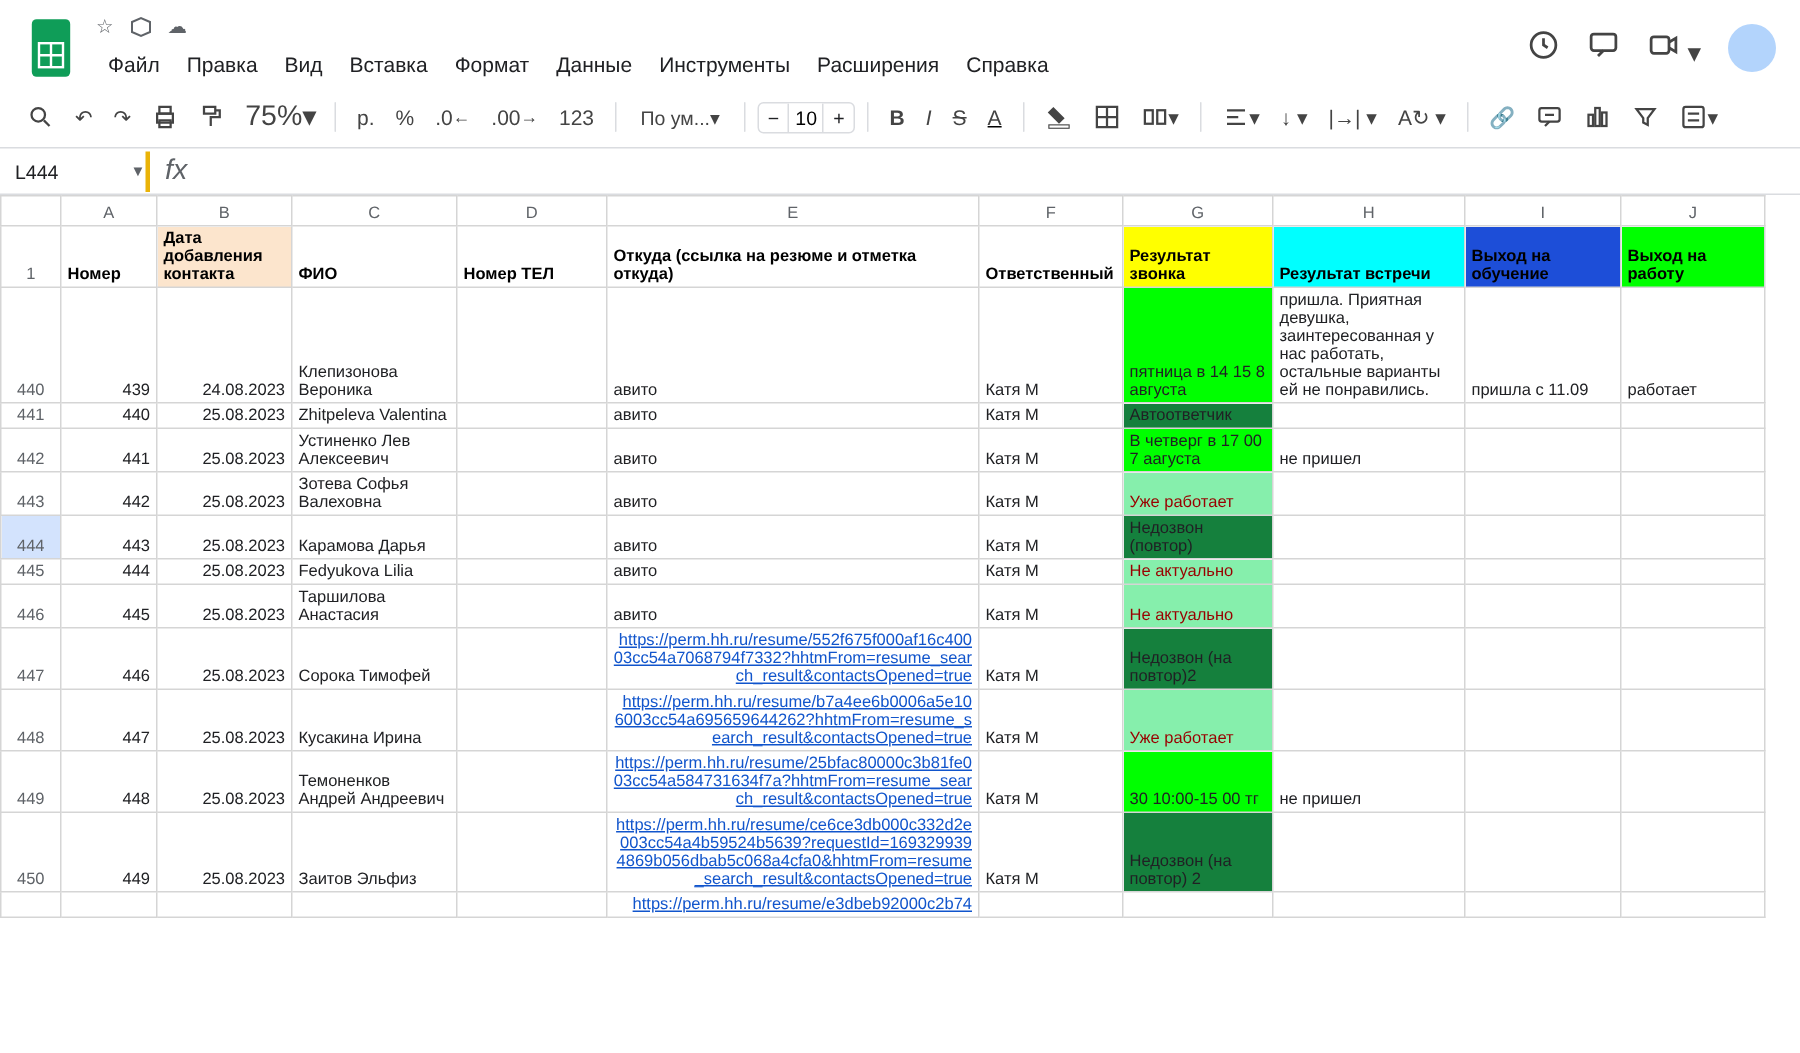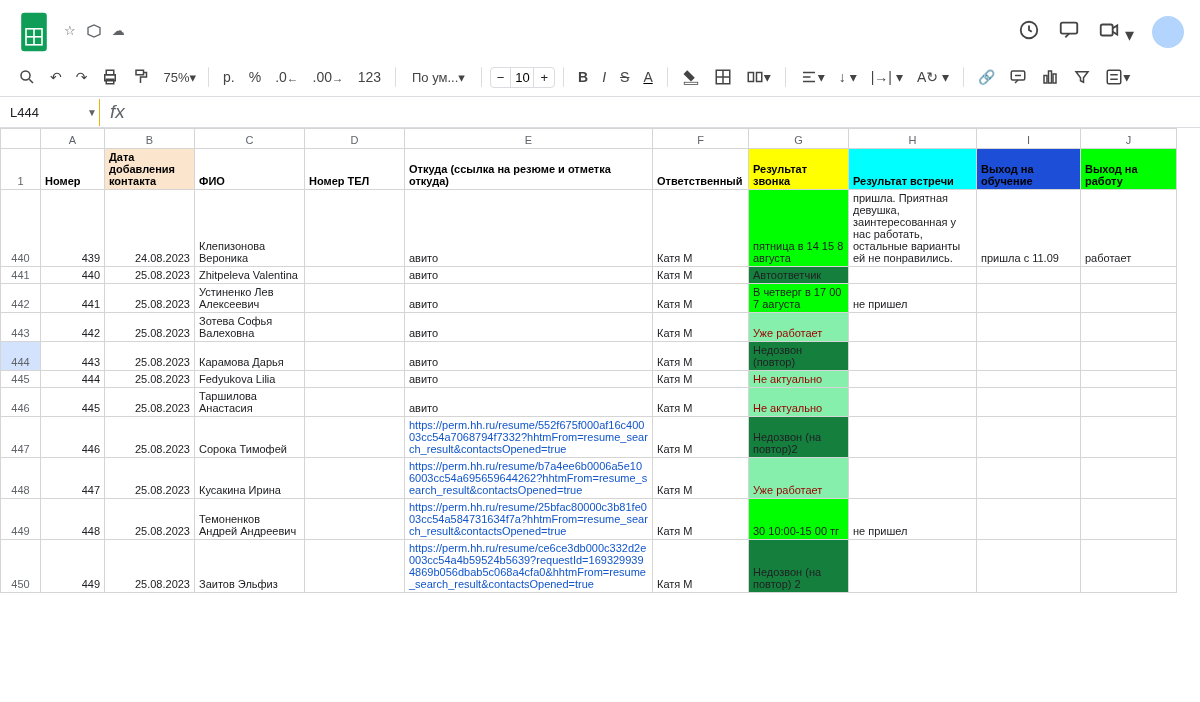--- a/index.html
+++ b/index.html
@@ -17,30 +17,30 @@
 .menubar { display: flex; gap: 2px; margin-top: 2px; }
 .menubar span { padding: 4px 8px; font-size: 14px; color: #202124; cursor: pointer; border-radius: 4px; }
 .right-icons { display: flex; gap: 18px; align-items: center; color: #444; }
 .right-icons .ic { cursor: pointer; font-size: 18px; }
 .avatar { width: 32px; height: 32px; border-radius: 50%; background: #b3d4fc; }
 
 
 .toolbar { display: flex; align-items: center; gap: 2px; padding: 6px 12px; border-bottom: 1px solid #dadce0; }
 .tb { padding: 4px 6px; color: #444; cursor: pointer; border-radius: 4px; display: inline-flex; align-items: center; font-size: 14px; }
 .tb.sep { width: 1px; height: 20px; background: #dadce0; padding: 0; margin: 0 6px; }
-.zoom-sel { font-size: 13px; padding: 2px 4px; }
+.zoom-sel { font-size: 19px; padding: 2px 4px; }
 .font-sel { font-size: 13px; padding: 2px 8px; min-width: 60px; }
 .fs-box { display: flex; align-items: center; border: 1px solid #dadce0; border-radius: 4px; }
 .fs-box span { padding: 2px 6px; cursor: pointer; }
 .fs-box input { width: 24px; text-align: center; border: none; border-left: 1px solid #dadce0; border-right: 1px solid #dadce0; font-size: 13px; padding: 2px 0; }
 .tb svg { width: 18px; height: 18px; }
 
 
 .fbar { display: flex; align-items: center; border-bottom: 1px solid #dadce0; }
-.namebox { width: 100px; padding: 6px 10px; font-size: 13px; border-right: 1px solid #eab308; display: flex; align-items: center; justify-content: space-between; gap: 48px; }
+.namebox { width: 100px; padding: 6px 10px; font-size: 13px; border-right: 3px solid #eab308; display: flex; align-items: center; justify-content: space-between; gap: 48px; }
 .namebox .dd { font-size: 10px; color: #5f6368; }
 .fx { padding: 4px 10px; font-style: italic; color: #5f6368; font-size: 19px; }
 
 
 .grid-wrap { overflow: auto; height: calc(702px - 160px); }
 table.grid { border-collapse: collapse; table-layout: fixed; }
 .grid th, .grid td { border: 1px solid #d5d5d5; font-size: 11px; vertical-align: bottom; padding: 2px 4px; overflow: hidden; text-align: left; }
 .grid th { background: #fff; font-weight: normal; text-align: center; color: #5f6368; }
 .grid th.colhead { height: 20px; }
 .grid th.rowhead { width: 40px; text-align: center; background: #fff; }
@@ -53,21 +53,21 @@
 .hdr-cell.bg-cyan { background: #00ffff; }
 .hdr-cell.bg-olive { background: #1d4ed8; }
 .hdr-cell.bg-green { background: #00ff00; margin-left: 20px; }
 
 .c-green { background: #00ff00; }
 .c-yellow { background: #15803d; }
 .c-red { background: #86efac; color: #000; }
 .c-red.dark { color: #990000; }
 
 td.num { text-align: right; padding-left: 28px; }
-td.link { color: #1155cc; word-break: break-all; vertical-align: top; }
+td.link { color: #1155cc; text-decoration: underline; word-break: break-all; vertical-align: top; text-align: right; }
 td.wrap { white-space: normal; word-wrap: break-word; }
 
 .col-A{width:64px}.col-B{width:90px}.col-C{width:110px}.col-D{width:100px}.col-E{width:248px}.col-F{width:96px}.col-G{width:100px}.col-H{width:128px}.col-I{width:104px}.col-J{width:96px}
 </style>
 </head>
 <body>
 
 <div class="titlebar">
   <div class="sheets-logo">
     <svg viewBox="0 0 40 52">
@@ -80,20 +80,31 @@
   <div class="title-area">
     <div class="title-row">
       <span class="title-icons">
         <span>☆</span>
         <span><svg width="16" height="16" viewBox="0 0 24 24" fill="none" stroke="#5f6368" stroke-width="2">
               <path d="M3 7l9-4 9 4v10l-9 4-9-4z"></path>
             </svg></span>
         <span>☁</span>
       </span>
     </div>
+    <div class="menubar" id="menubar">
+        <span>Файл</span>
+        <span>Правка</span>
+        <span>Вид</span>
+        <span>Вставка</span>
+        <span>Формат</span>
+        <span>Данные</span>
+        <span>Инструменты</span>
+        <span>Расширения</span>
+        <span>Справка</span>
+      </div>
   </div>
   <div class="right-icons">
     <span class="ic"><svg width="22" height="22" viewBox="0 0 24 24" fill="none" stroke="#444" stroke-width="2">
           <circle cx="12" cy="12" r="9"></circle>
           <path d="M12 7v5l3 2"></path>
         </svg></span>
     <span class="ic"><svg width="22" height="22" viewBox="0 0 24 24" fill="none" stroke="#444" stroke-width="2">
           <rect x="3" y="4" width="18" height="12" rx="2"></rect>
           <path d="M8 20l4-4"></path>
         </svg></span>
@@ -386,15 +397,28 @@
           <td class="col-B wrap num">25.08.2023</td>
           <td class="col-C wrap">Заитов Эльфиз</td>
           <td class="col-D wrap"></td>
           <td class="col-E wrap link">https://perm.hh.ru/resume/ce6ce3db000c332d2e003cc54a4b59524b5639?requestId=1693299394869b056dbab5c068a4cfa0&amp;hhtmFrom=resume_search_result&amp;contactsOpened=true</td>
           <td class="col-F wrap">Катя М</td>
           <td class="col-G wrap c-yellow">Недозвон (на повтор) 2</td>
           <td class="col-H wrap"></td>
           <td class="col-I wrap"></td>
           <td class="col-J wrap"></td>
         </tr>
+        <tr>
+          <th class="rowhead"></th>
+          <td class="col-A wrap num"></td>
+          <td class="col-B wrap num"></td>
+          <td class="col-C wrap"></td>
+          <td class="col-D wrap"></td>
+          <td class="col-E wrap link">https://perm.hh.ru/resume/e3dbeb92000c2b74</td>
+          <td class="col-F wrap"></td>
+          <td class="col-G wrap"></td>
+          <td class="col-H wrap"></td>
+          <td class="col-I wrap"></td>
+          <td class="col-J wrap"></td>
+        </tr>
       </tbody>
   </table>
 </div>
 
 </body></html>

